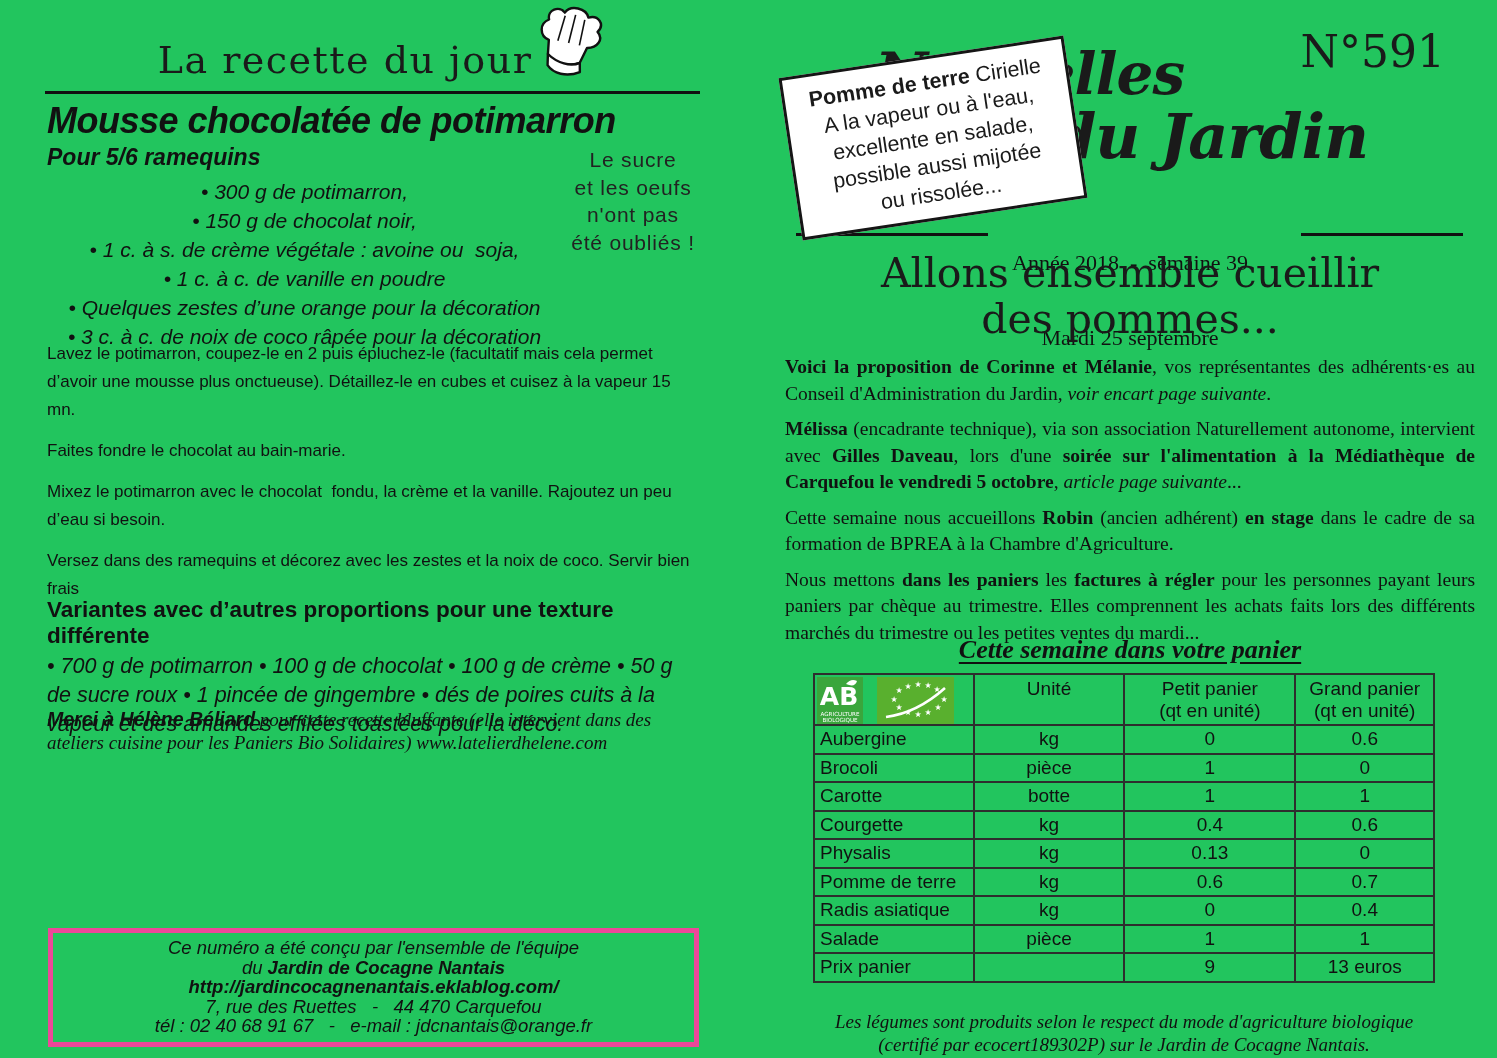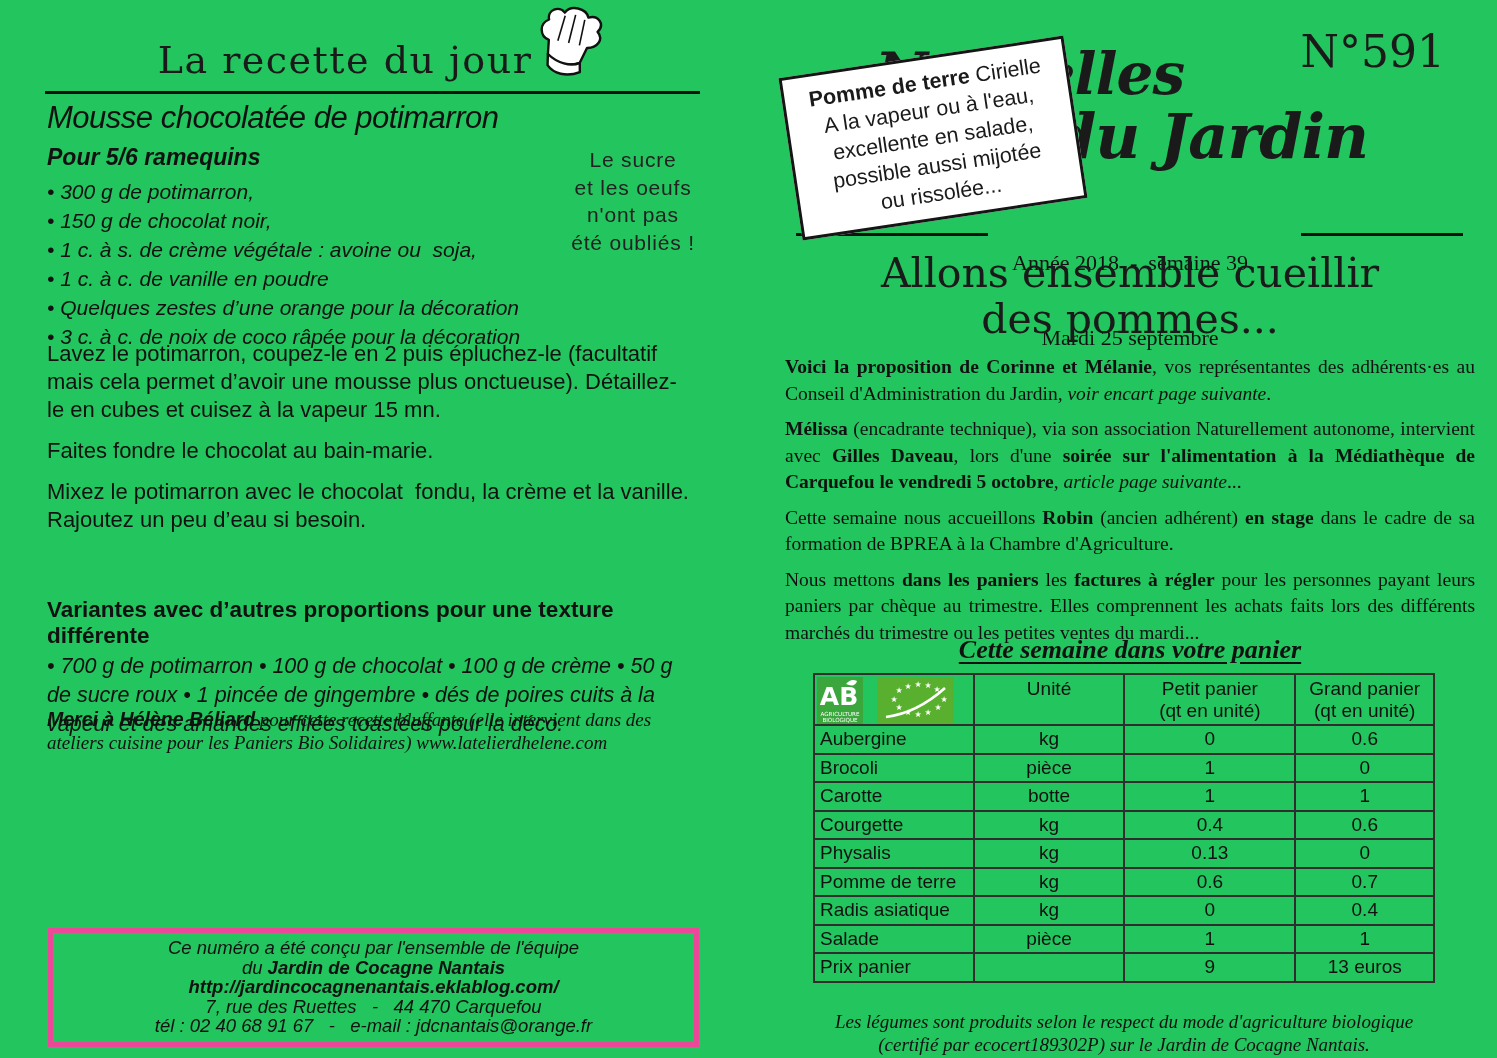--- a/index.html
+++ b/index.html
@@ -8,28 +8,28 @@
   .seg-b{font-weight:bold;}
   .seg-i{font-style:italic;}
   .seg-sans{font-family:"Liberation Sans",sans-serif;}
 
   
   .col-left{position:absolute;left:45px;top:0;width:655px;height:1058px;}
   .recette-title{position:absolute;top:38px;left:0;width:600px;text-align:center;
       font-family:"DejaVu Serif",serif;font-size:38px;letter-spacing:1.5px;color:#1a1a1a;}
   .chef-hat{position:absolute;left:487px;top:6px;}
   .head-rule{position:absolute;top:91px;left:0;width:655px;height:3px;background:#111;}
-  .recipe-title{position:absolute;top:100px;left:2px;font-style:italic;font-weight:normal;
-      font-size:31px;letter-spacing:-0.5px;}
+  .recipe-title{position:absolute;top:100px;left:2px;font-style:italic;font-weight:bold;
+      font-size:36px;letter-spacing:-0.5px;}
   .servings{position:absolute;top:144px;left:2px;font-style:italic;font-weight:bold;font-size:23px;}
   .ingredients{position:absolute;top:177px;left:2px;width:515px;font-style:italic;
-      font-size:21px;line-height:29px;}
+      font-size:21px;line-height:29px;text-align:center;}
   .side-note{position:absolute;top:146px;left:518px;width:140px;text-align:center;
       font-size:21px;line-height:27.5px;letter-spacing:0.8px;color:#222;}
-  .steps{position:absolute;top:340px;left:2px;width:643px;font-size:22px;line-height:28px;}
+  .steps{position:absolute;top:340px;left:2px;width:643px;font-size:17px;line-height:28px;}
   .steps p{margin:0 0 13px 0;}
   .variants{position:absolute;top:597px;left:2px;width:648px;}
   .variants-title{font-weight:bold;font-size:22.5px;}
   .variants-text{font-style:italic;font-size:21.5px;line-height:29px;margin-top:3px;}
   .credit{position:absolute;top:708px;left:2px;width:640px;font-family:"Liberation Serif",serif;
       font-style:italic;font-size:19px;line-height:23px;}
   .credit .seg-sans{font-size:19.5px;}
   .footer-box{position:absolute;left:48px;top:928px;width:641px;border:5px solid #ec4899;
       text-align:center;font-style:italic;font-size:18.5px;line-height:19.5px;padding:5px 0 6px 0;
       white-space:pre-wrap;}
@@ -116,20 +116,21 @@
         <div class="line">Le sucre</div>
         <div class="line">et les oeufs</div>
         <div class="line">n'ont pas</div>
         <div class="line">été oubliés !</div>
       </div>
 
     <div class="steps">
         <p><span>Lavez le potimarron, coupez-le en 2 puis épluchez-le (facultatif mais cela permet d’avoir une mousse plus onctueuse). Détaillez-le en cubes et cuisez à la vapeur 15 mn.</span></p>
         <p><span>Faites fondre le chocolat au bain-marie.</span></p>
         <p><span>Mixez le potimarron avec le chocolat&nbsp; fondu, la crème et la vanille. Rajoutez un peu d’eau si besoin.</span></p>
+        <p><span>Versez dans des ramequins et décorez avec les zestes et la noix de coco. Servir bien frais</span></p>
       </div>
 
     <div class="variants">
       <div class="variants-title">Variantes avec d’autres proportions pour une texture différente</div>
       <div class="variants-text">• 700 g de potimarron • 100 g de chocolat • 100 g de crème • 50 g de sucre roux • 1 pincée de gingembre • dés de poires cuits à la vapeur et des amandes effilées toastées pour la déco.</div>
     </div>
 
     <div class="credit"><span class="seg-b seg-sans">Merci à Hélène Béliard</span><span> pour cette recette bluffante (elle intervient dans des ateliers cuisine pour les Paniers Bio Solidaires) www.latelierdhelene.com</span></div>
   </div>
 

